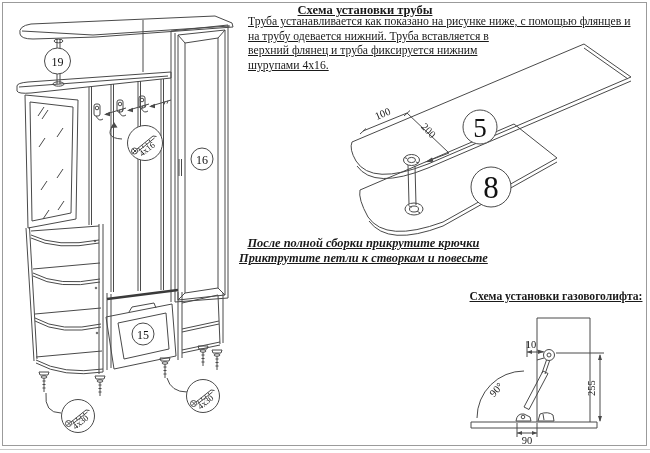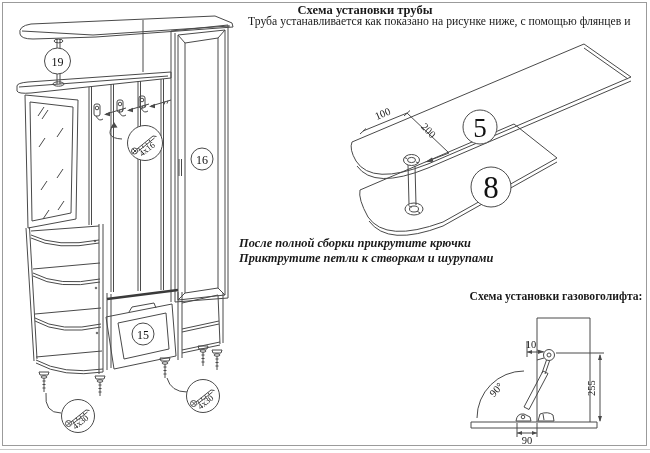--- a/index.html
+++ b/index.html
@@ -1,24 +1,24 @@
 <!DOCTYPE html>
 <html><head>
 <meta charset="utf-8">
 <style>
   html,body{margin:0;padding:0;background:#fff;}
   #page{position:relative;width:650px;height:453px;background:#fff;overflow:hidden;
         font-family:"Liberation Serif","DejaVu Serif",serif;color:#1a1a1a;}
   #border-frame{position:absolute;left:2px;top:2px;width:643px;height:442px;
         border:1px solid #9b9b9b;pointer-events:none;}
   #bottom-rule{position:absolute;left:0;top:449px;width:650px;height:1px;background:#c9c9c9;}
-  .txt{position:absolute;white-space:nowrap;}
+  .txt{position:absolute;white-space:nowrap;text-decoration:underline;}
   #tube-title{left:250px;top:3px;width:230px;text-align:center;font-weight:bold;font-size:12.5px;}
   #tube-body{left:248px;top:15px;font-size:11.7px;line-height:14.6px;}
-  #assembly-note{left:239px;top:236px;font-size:12.4px;font-weight:bold;font-style:italic;line-height:14.7px;}
+  #assembly-note{left:239px;top:236px;font-size:12.4px;font-weight:bold;font-style:italic;line-height:14.7px;text-align:center;}
   #gaslift-title{left:458px;top:290px;width:196px;text-align:center;font-weight:bold;font-size:11.6px;}
   svg{position:absolute;left:0;top:0;}
   .ln{stroke:#4a4a4a;stroke-width:1;fill:none;}
   .thick{stroke:#3a3a3a;stroke-width:2.4;fill:none;}
   .wht{stroke:#4a4a4a;stroke-width:1;fill:#ffffff;}
   .arr{fill:#4a4a4a;stroke:none;}
   text{fill:#111;font-family:"Liberation Serif","DejaVu Serif",serif;}
   .co{font-size:12px;text-anchor:middle;}
   .co-big{text-anchor:middle;}
   .dim{font-size:10.5px;text-anchor:middle;fill:#222;}
@@ -259,24 +259,27 @@
         <polygon class="arr" points="537,433 532,431 532,435"></polygon>
         <text class="dim" x="527" y="444">90</text>
       </g>
     </g>
   </svg>
 
   <div id="tube-title" class="txt">Схема установки трубы</div>
 
   <div id="tube-body" class="txt">
     <div>Труба устанавливается как показано на рисунке ниже, с помощью флянцев и</div>
+    <div>на трубу одевается нижний. Труба вставляется в</div>
+    <div>верхний флянец и труба фиксируется нижним</div>
+    <div>шурупами 4х16.</div>
   </div>
 
   <div id="assembly-note" class="txt">
     <div>После полной сборки прикрутите крючки</div>
-    <div>Приктрутите петли к створкам и шурупами</div>
+    <div>Приктрутите петли к створкам и повесьте</div>
   </div>
 
   <div id="gaslift-title" class="txt">Схема установки газовоголифта:</div>
 
   <div id="border-frame"></div>
   <div id="bottom-rule"></div>
 </div>
 
 </body></html>

